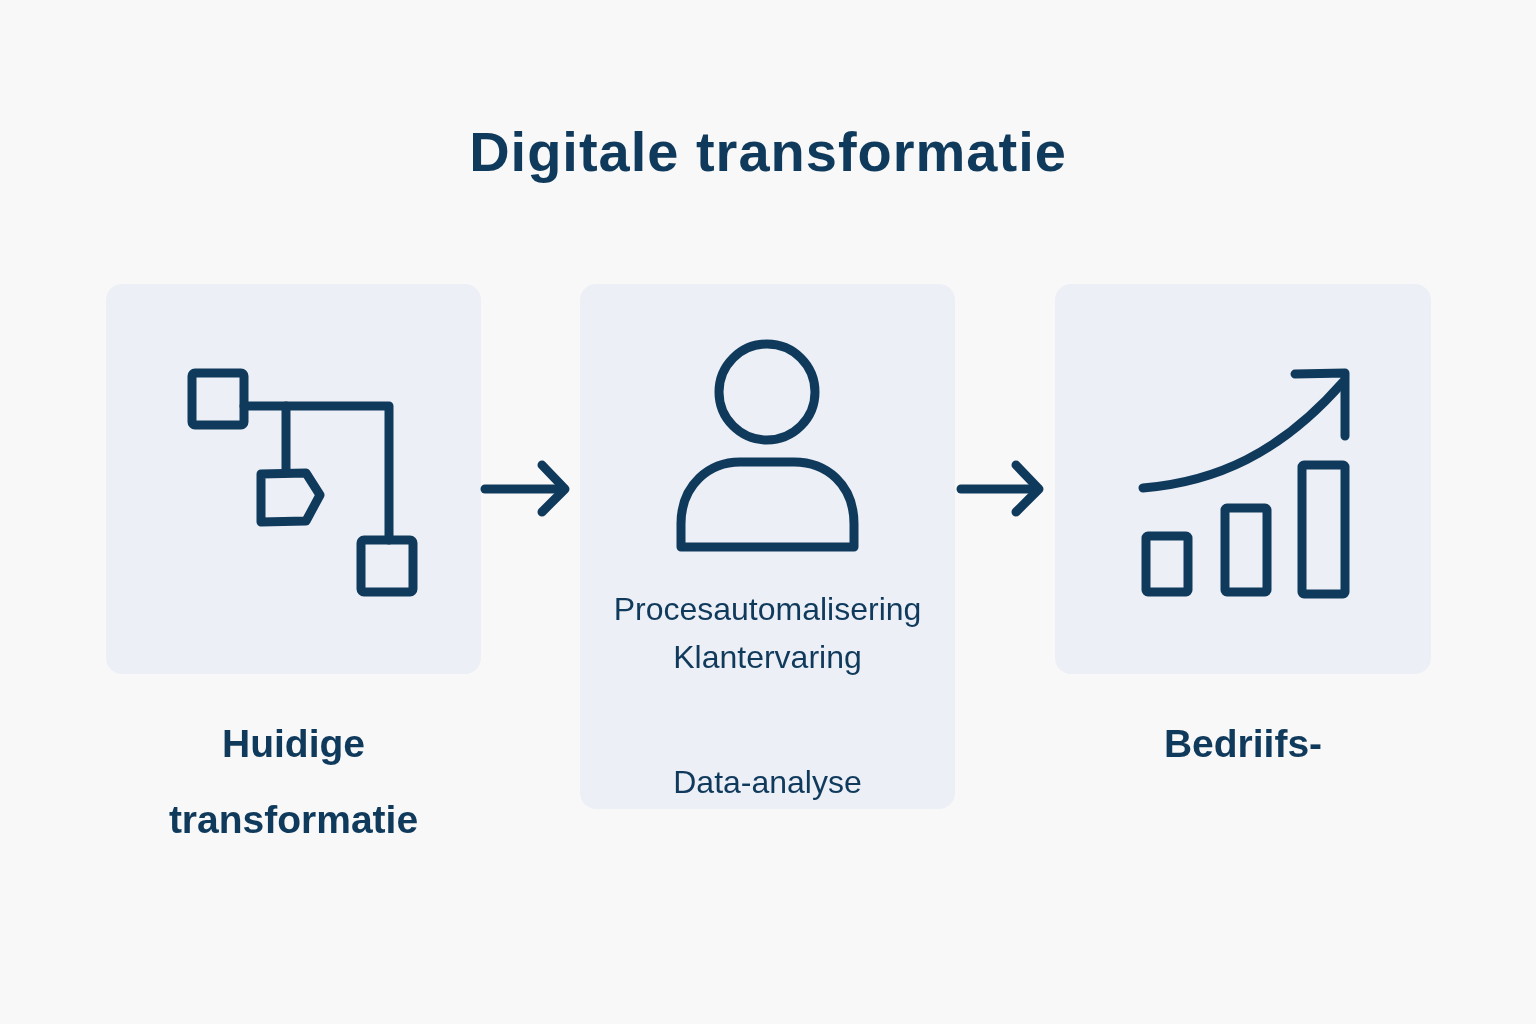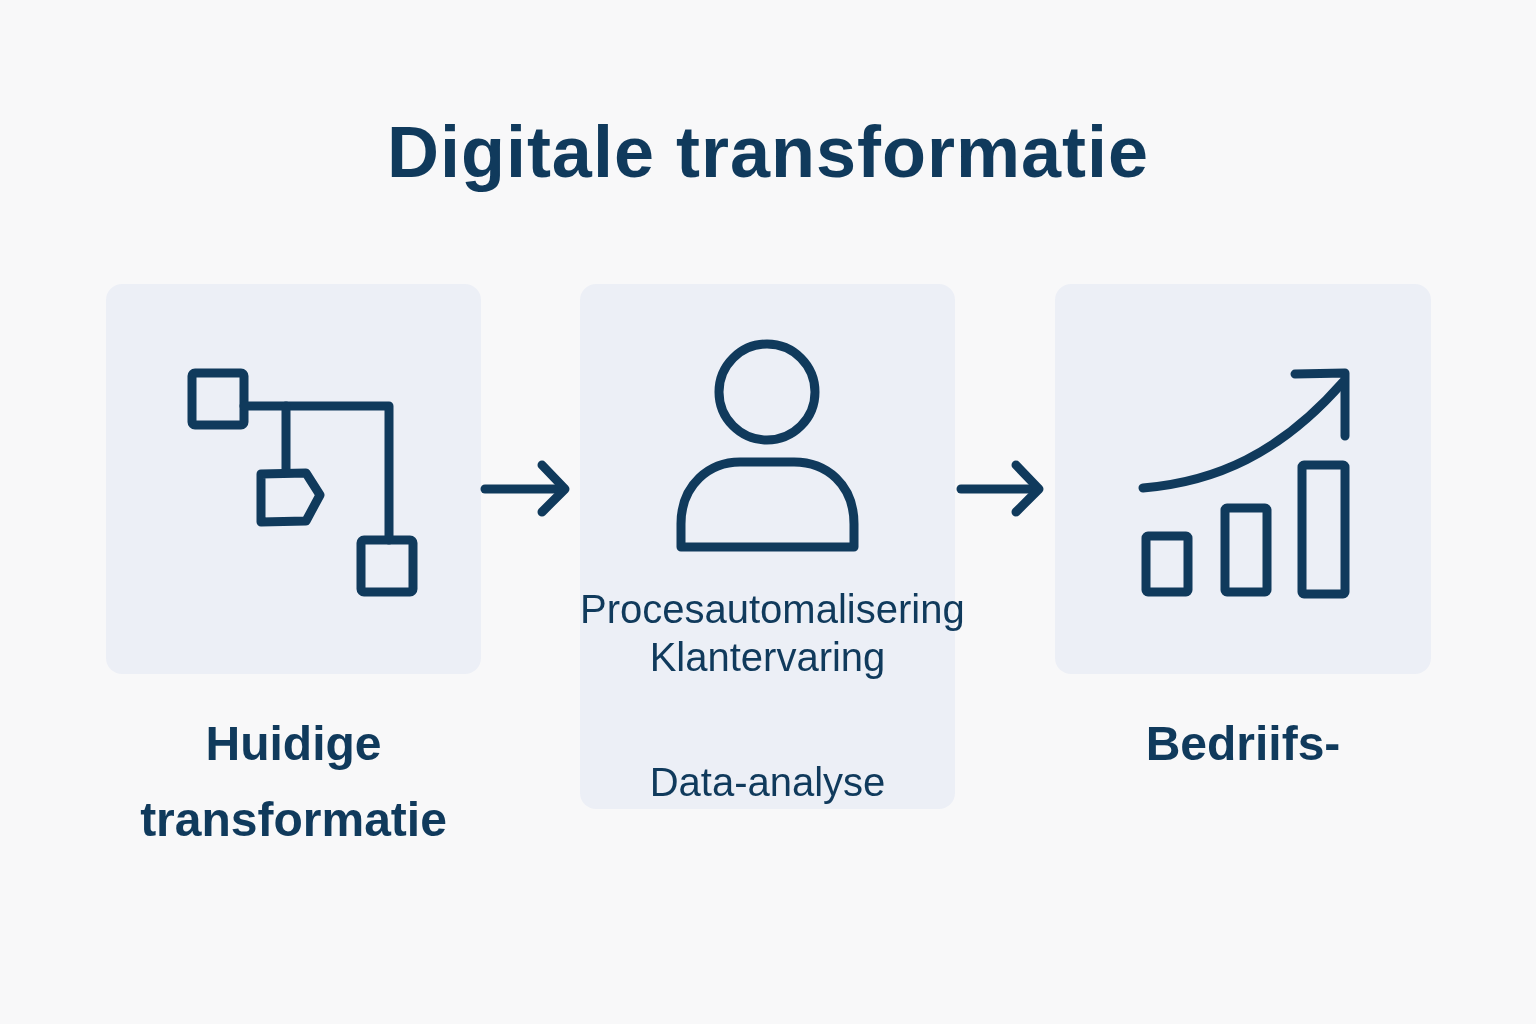--- a/index.html
+++ b/index.html
@@ -14,48 +14,48 @@
       position: relative;
       font-family: "Liberation Sans", "DejaVu Sans", sans-serif;
       color: #103a5c;
     }
     .title {
       position: absolute;
       left: 0;
       top: 104px;
       width: 1536px;
       text-align: center;
-      font-size: 72px;
+      font-size: 56px;
       font-weight: bold;
       letter-spacing: 1px;
       color: #103a5c;
       line-height: 96px;
     }
     .card {
       position: absolute;
       background: #eceff6;
       border-radius: 16px;
     }
     .card-1 { left: 106px; top: 284px; width: 375px; height: 390px; }
     .card-2 { left: 580px; top: 284px; width: 375px; height: 525px; }
     .card-3 { left: 1055px; top: 284px; width: 376px; height: 390px; }
     .icon svg { position: absolute; overflow: visible; }
     .card-item {
       position: absolute;
       left: 0;
       width: 375px;
       text-align: center;
-      font-size: 40px;
+      font-size: 32px;
       color: #103a5c;
       line-height: 40px;
     }
     .step-label {
       position: absolute;
       text-align: center;
-      font-size: 48px;
+      font-size: 39px;
       font-weight: bold;
       color: #103a5c;
       line-height: 76px;
     }
     .arrow svg { position: absolute; overflow: visible; }
   </style>
 </head>
 <body>
 
 

